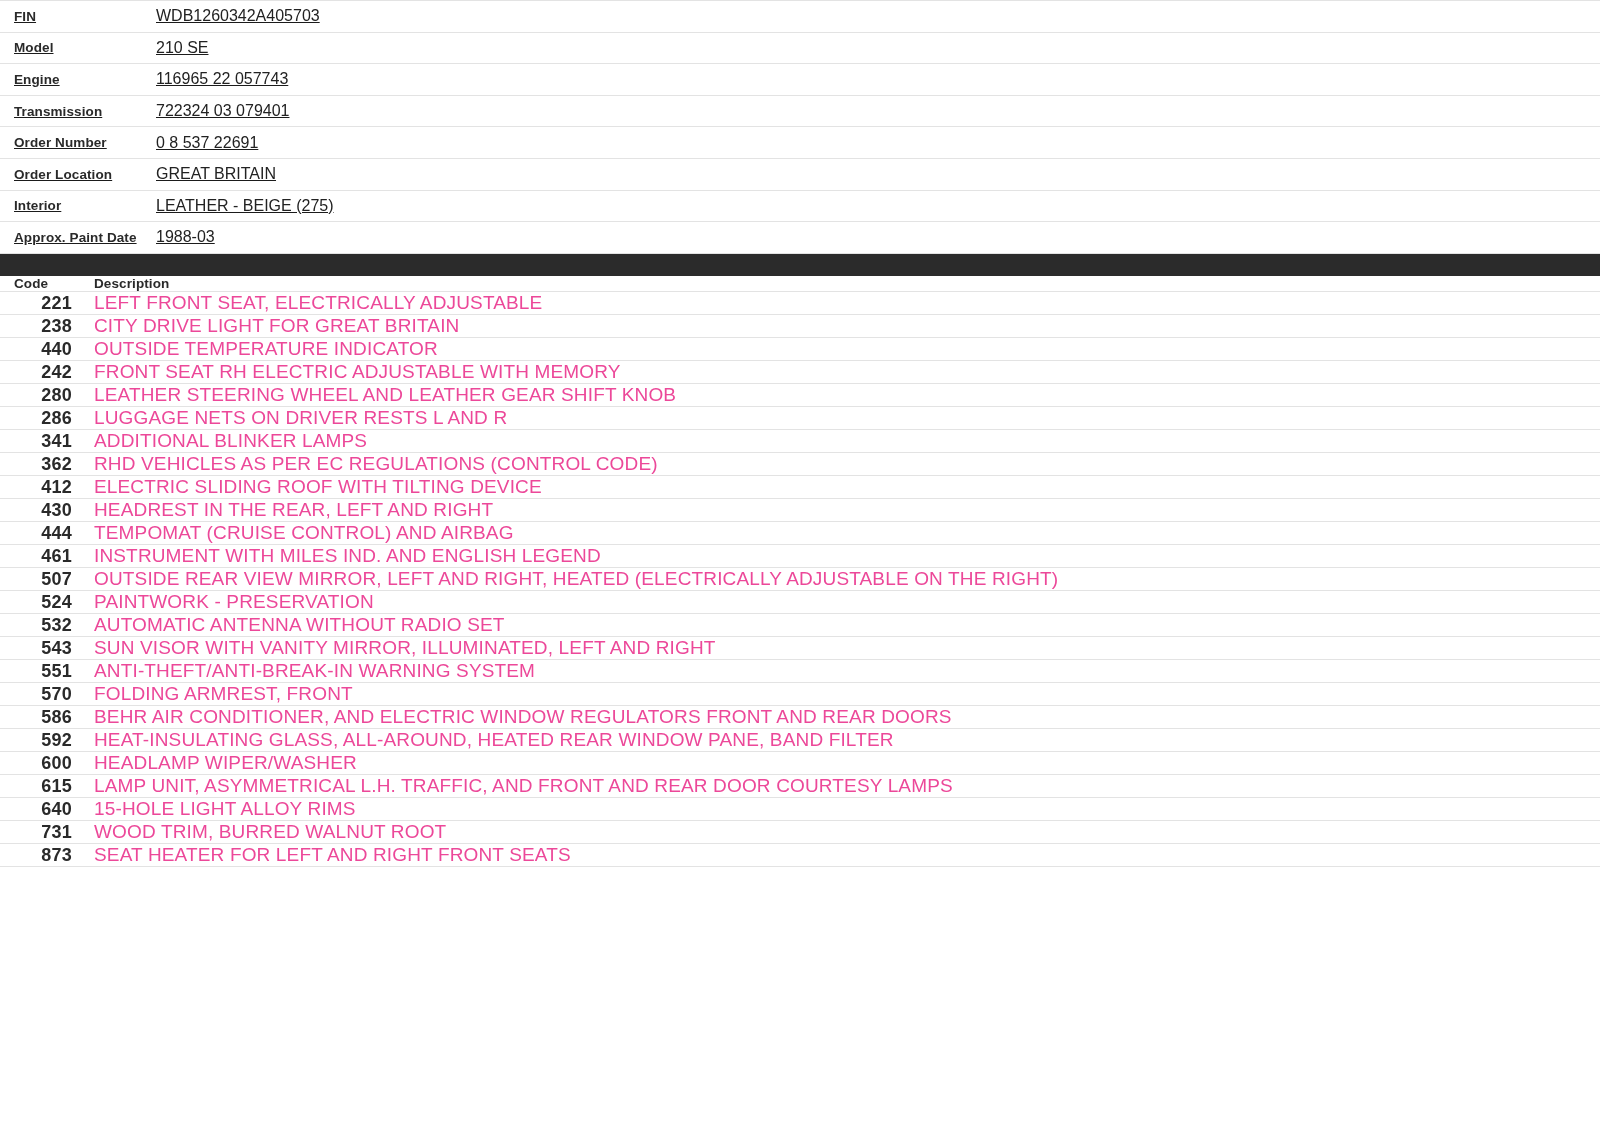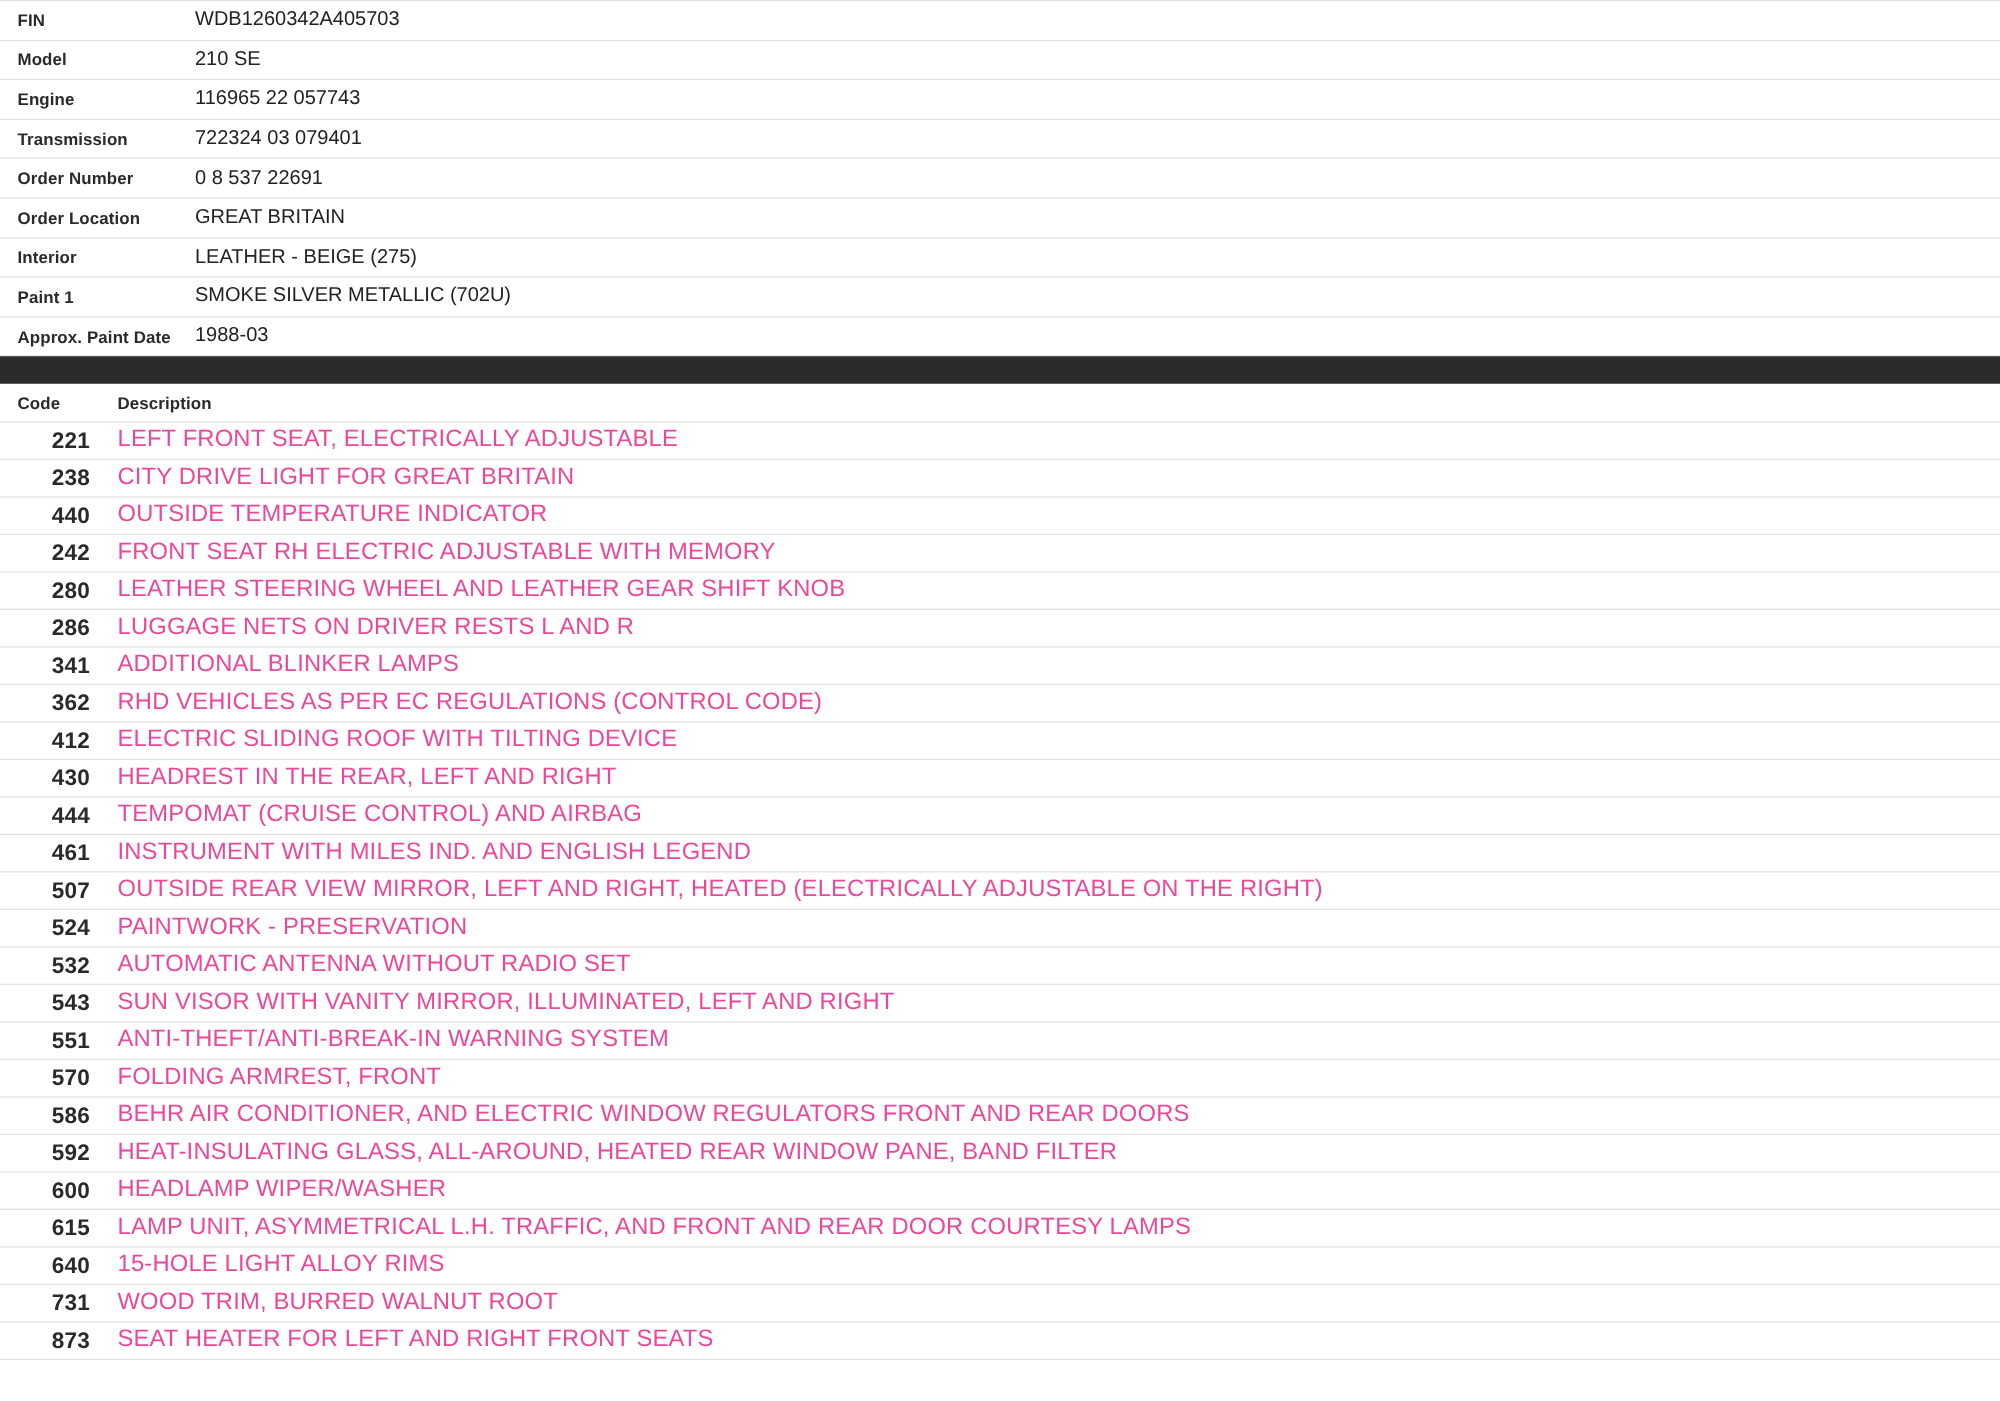--- a/index.html
+++ b/index.html
@@ -16,20 +16,21 @@
   .page {
     width: 1600px;
     box-sizing: border-box;
   }
 
   
   .spec-table {
     width: 1600px;
     border-collapse: collapse;
     table-layout: fixed;
+    text-decoration: underline;
   }
   .spec-table tr {
     height: 31.6px;
   }
   .spec-table td {
     border-bottom: 1px solid #e3e3e3;
     padding: 0 0 0 14px;
     vertical-align: middle;
     white-space: nowrap;
     overflow: hidden;
@@ -58,21 +59,21 @@
     width: 1600px;
   }
 
   
   .codes-table {
     width: 1600px;
     border-collapse: collapse;
     table-layout: fixed;
   }
   .codes-table tr {
-    height: 30px;
+    height: 16px;
   }
   .codes-table th,
   .codes-table td {
     border-bottom: 1px solid #e3e3e3;
     padding: 0 0 0 14px;
     vertical-align: middle;
     text-align: left;
     white-space: nowrap;
     overflow: hidden;
     text-overflow: ellipsis;
@@ -132,24 +133,20 @@
       </tr>
       <tr>
         <td class="spec-label">Order Location</td>
         <td class="spec-value">GREAT BRITAIN</td>
       </tr>
       <tr>
         <td class="spec-label">Interior</td>
         <td class="spec-value">LEATHER - BEIGE (275)</td>
       </tr>
       <tr>
-        <td class="spec-label">Paint 1</td>
-        <td class="spec-value">SMOKE SILVER METALLIC (702U)</td>
-      </tr>
-      <tr>
         <td class="spec-label">Approx. Paint Date</td>
         <td class="spec-value">1988-03</td>
       </tr>
     </tbody>
   </table>
 
   <div class="band"></div>
 
   <table class="codes-table">
     <thead>

